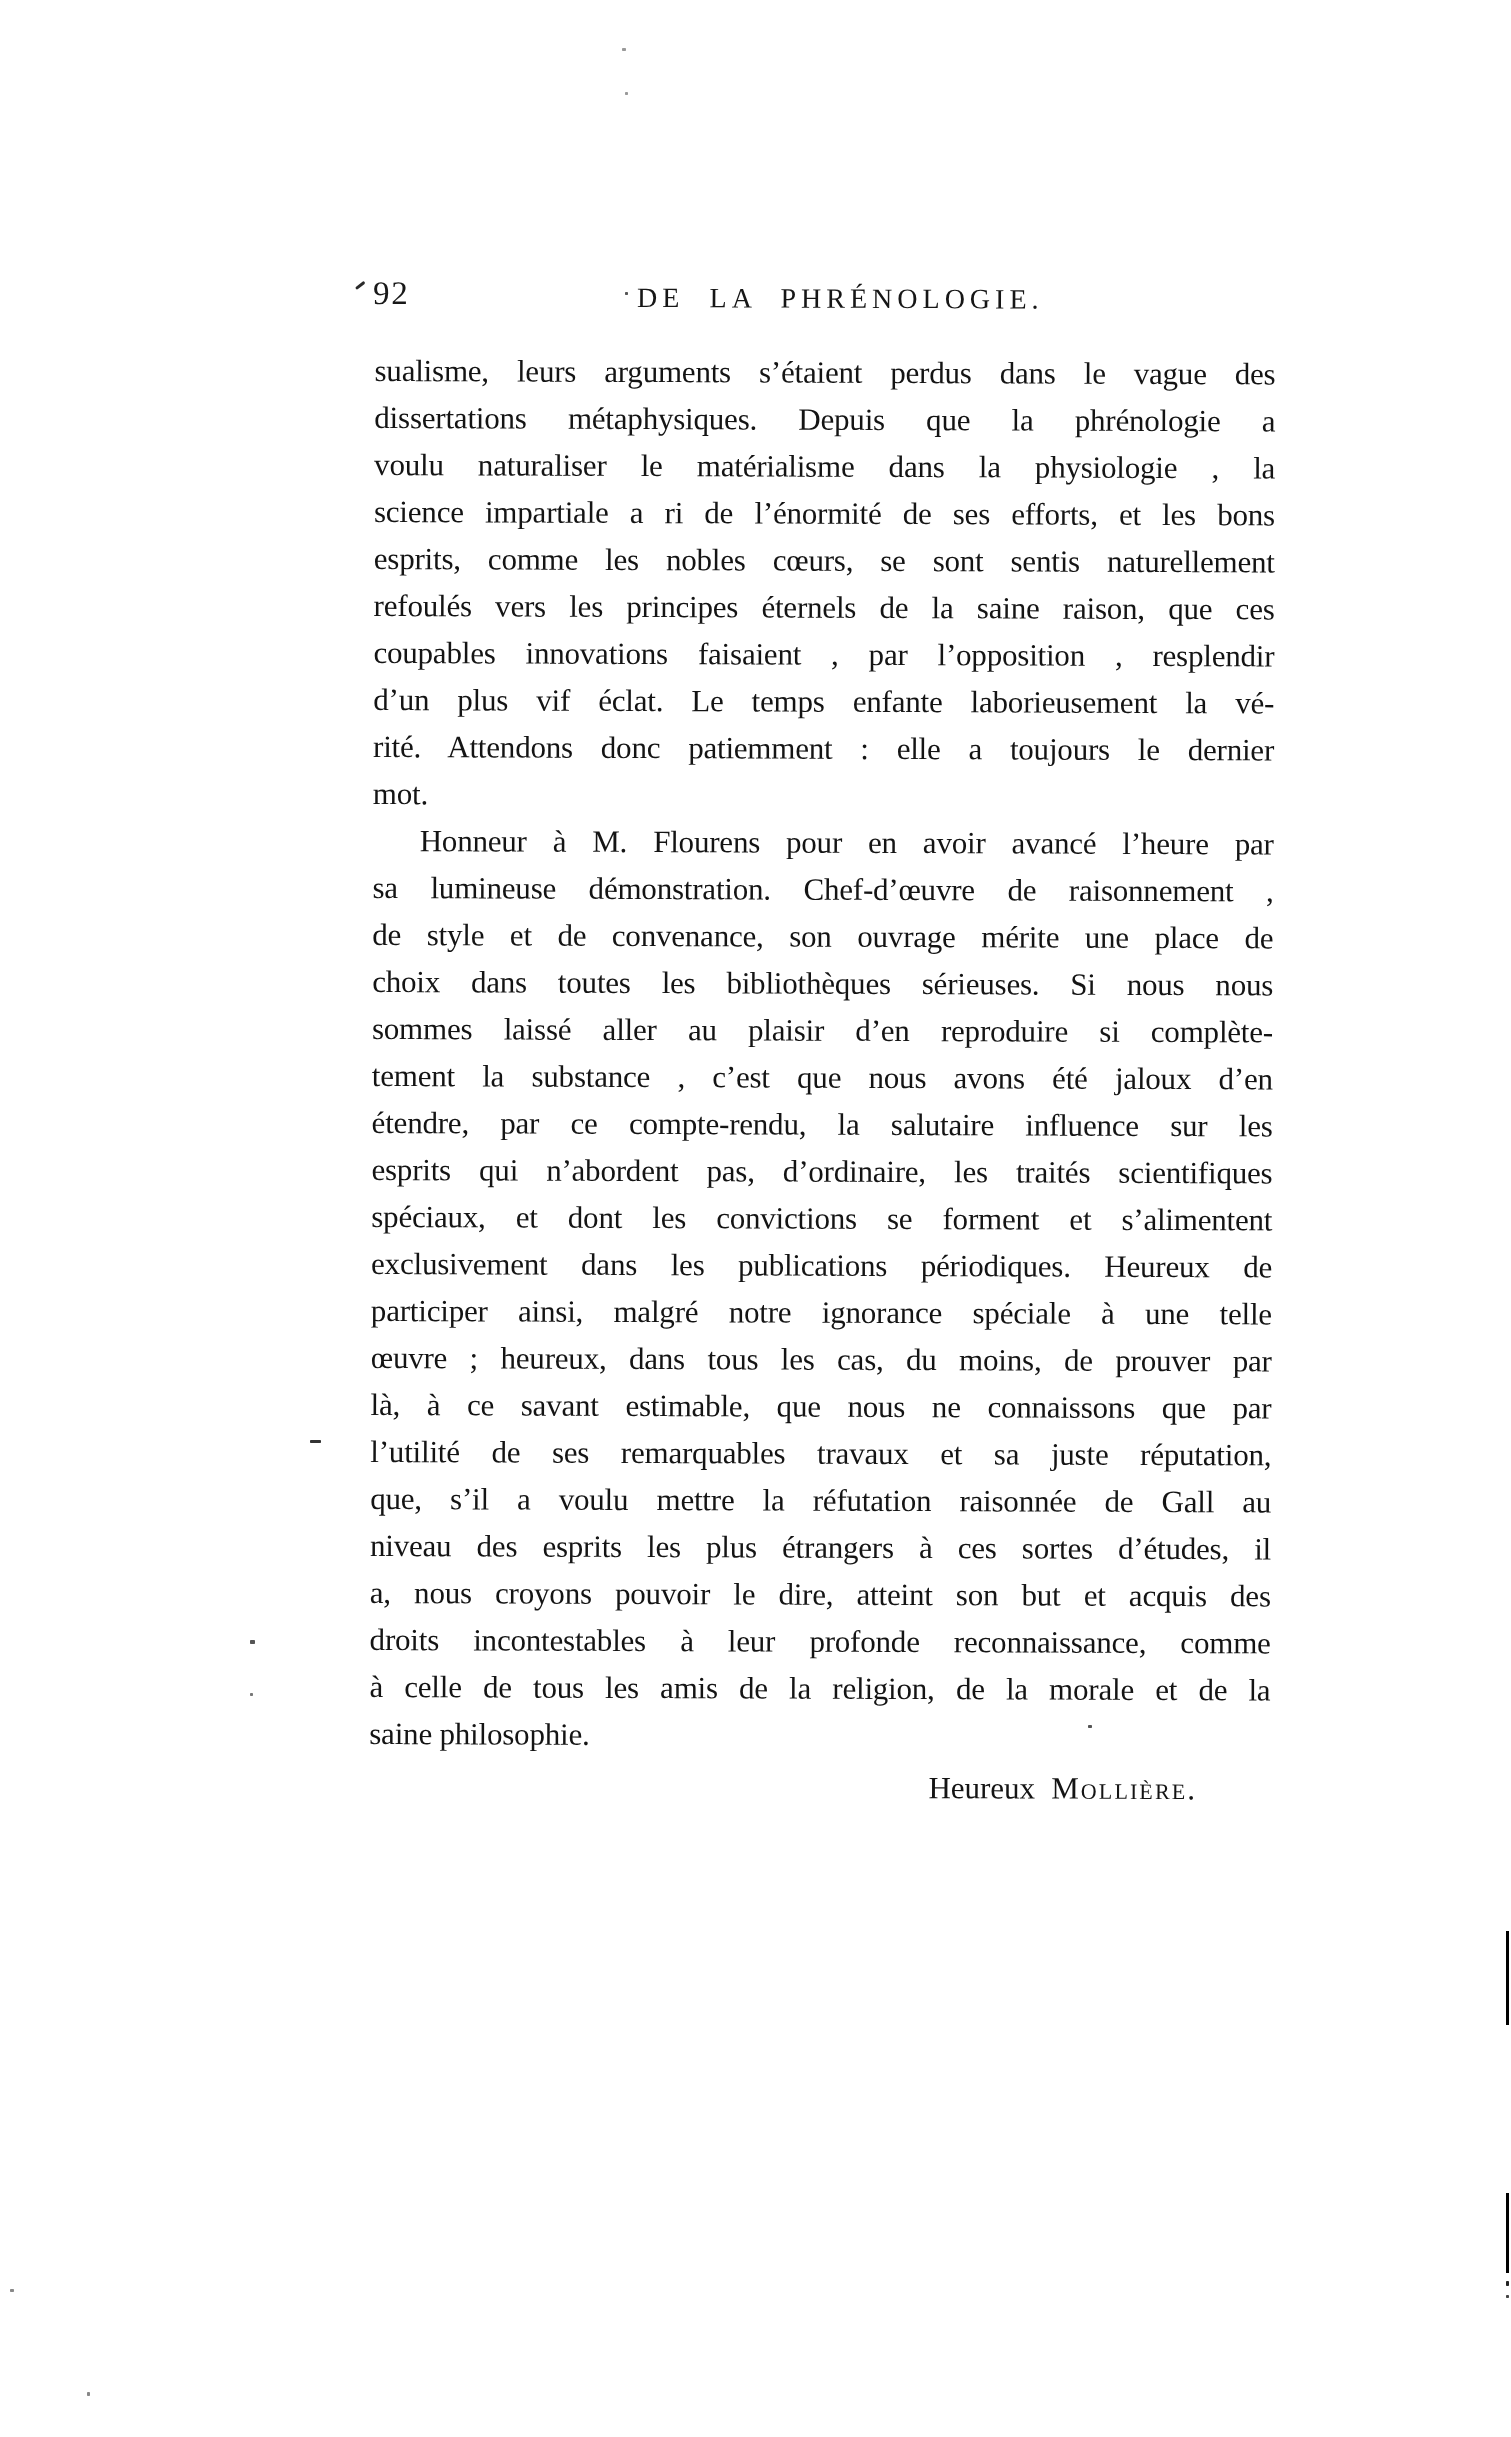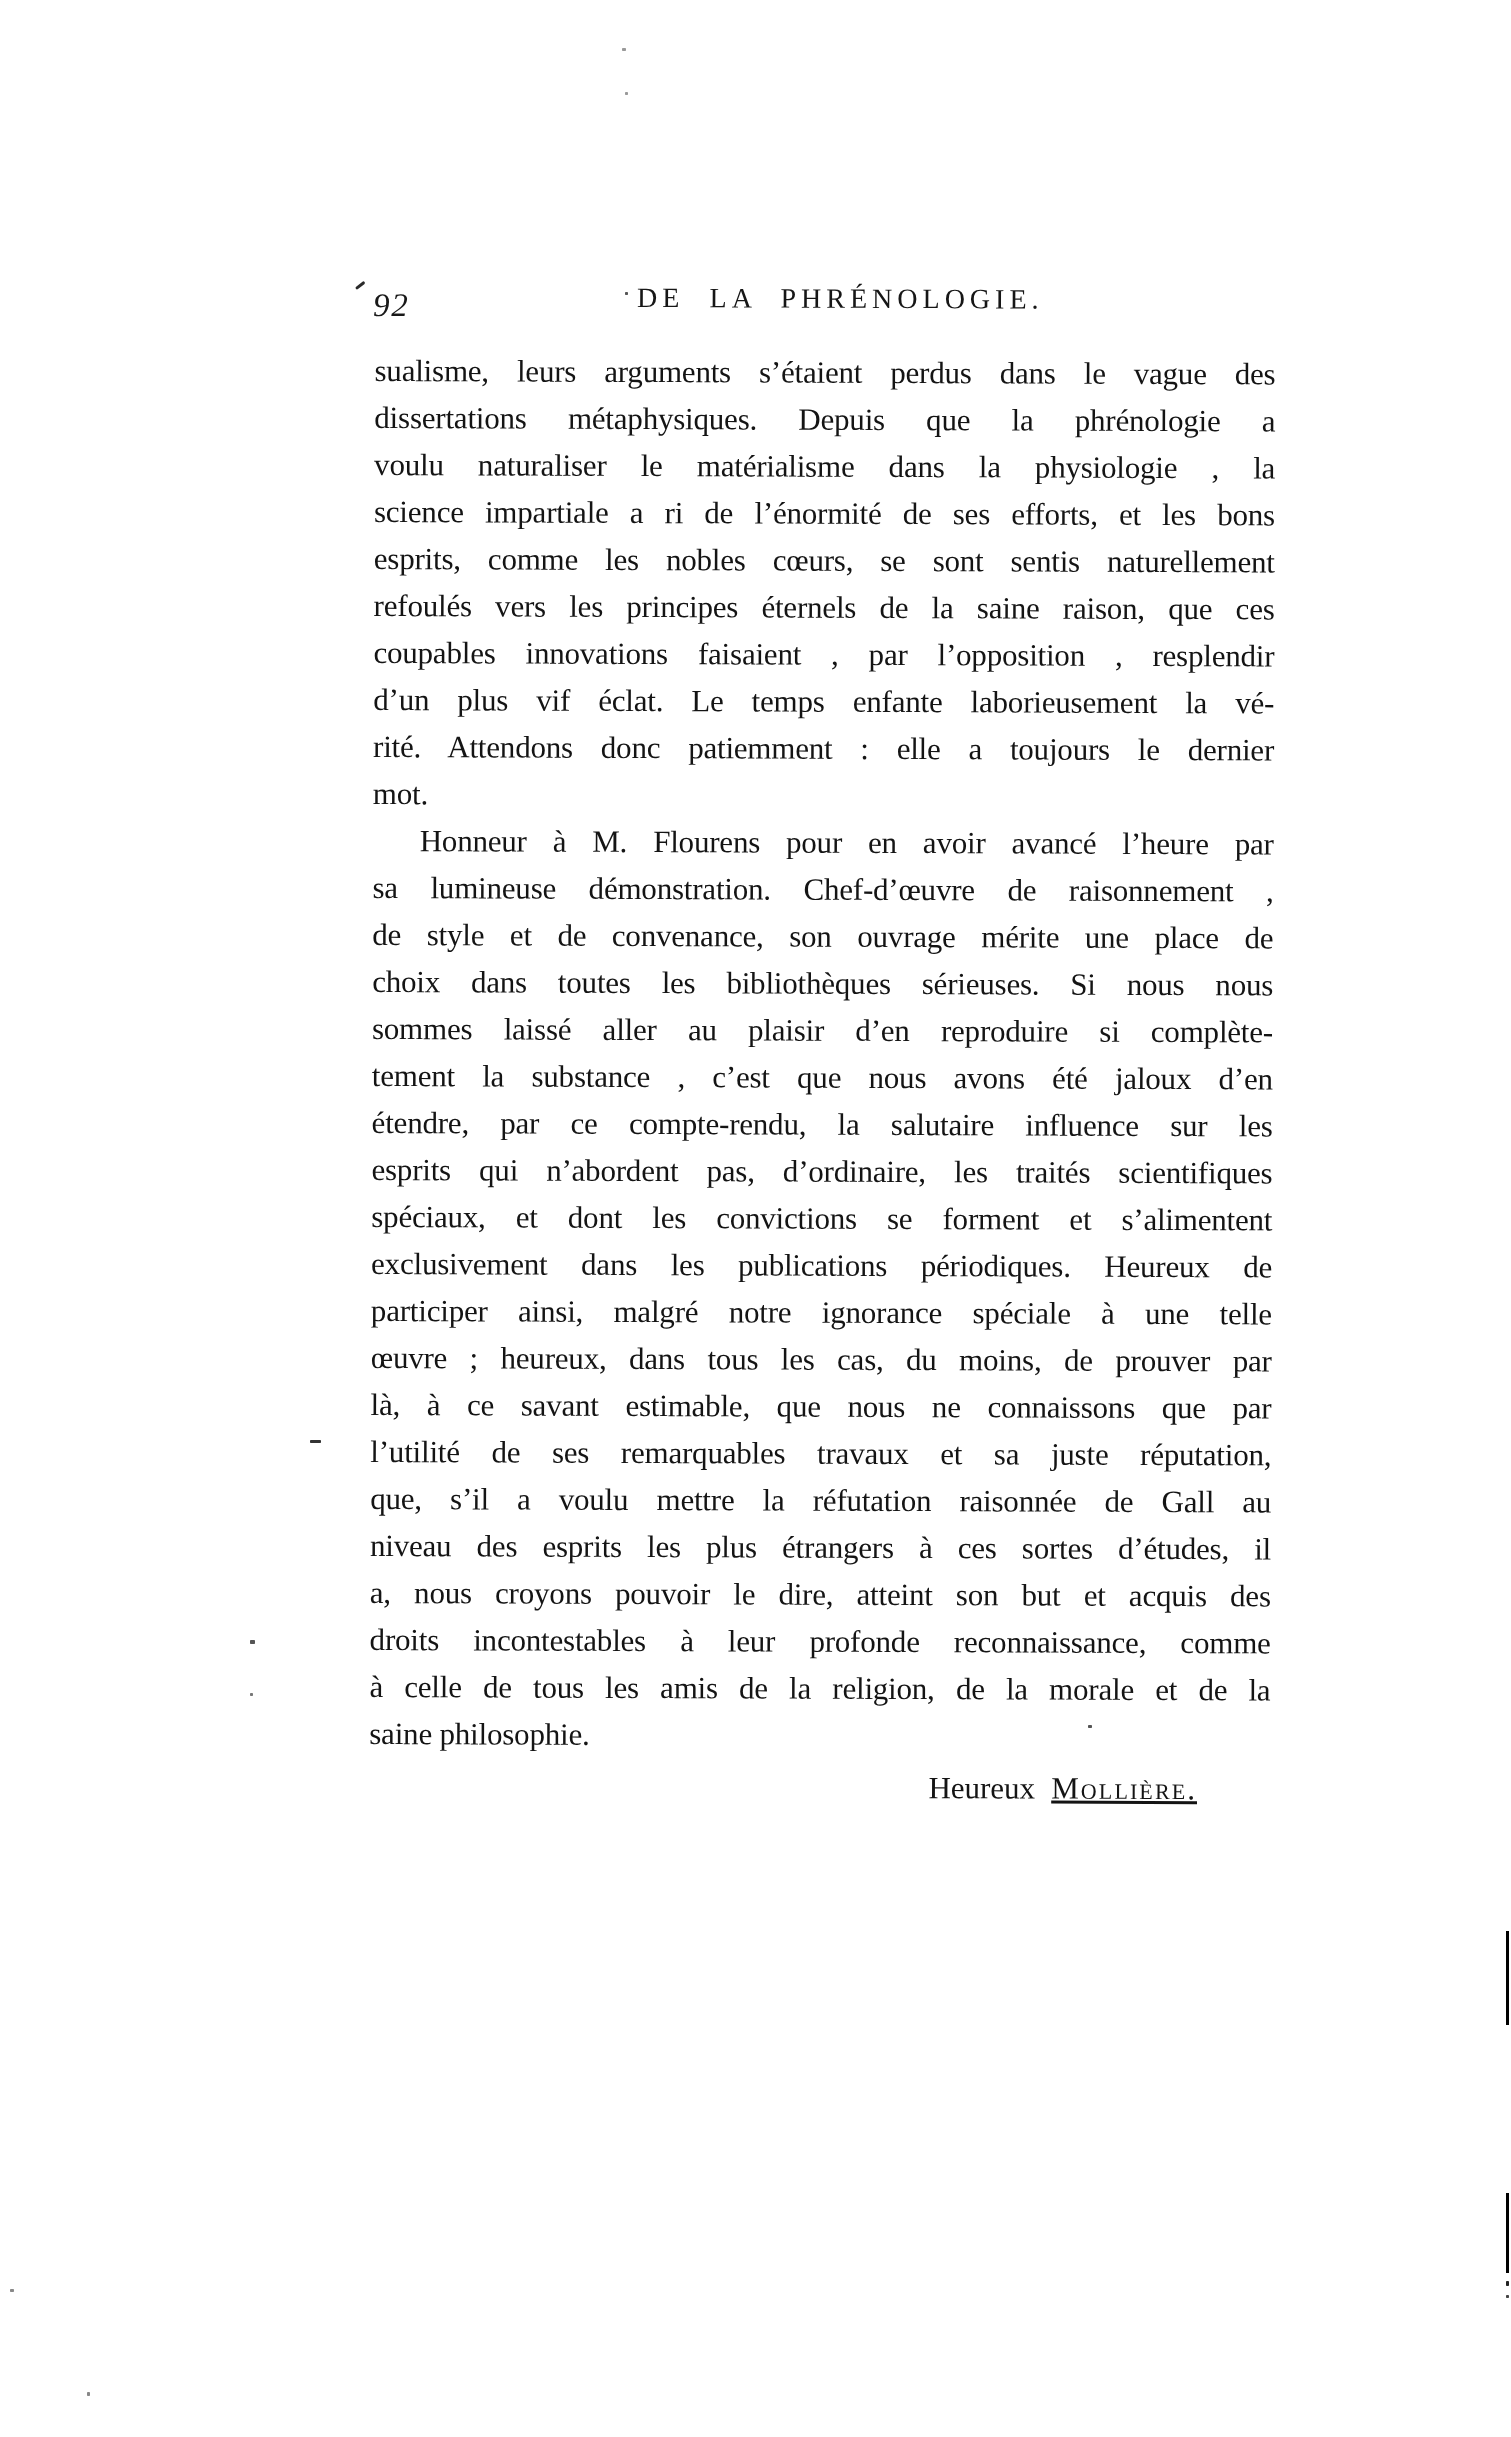--- a/index.html
+++ b/index.html
@@ -6,41 +6,41 @@
   .page{
     position:relative;width:1511px;height:2438px;background:#ffffff;overflow:hidden;
     font-family:"Liberation Serif","DejaVu Serif",serif;color:#141414;
   }
   .text-block{
     position:absolute;left:369px;top:274px;width:901px;
     transform:rotate(0.22deg);transform-origin:0 100%;
   }
   .header-row{position:relative;height:51px;margin-bottom:21.5px;}
   .page-num{
-    position:absolute;left:-1.7px;top:13px;font-size:33px;letter-spacing:1.7px;color:#181818;font-style:italic;
+    position:absolute;left:-1.7px;top:1px;font-size:33px;letter-spacing:1.7px;color:#181818;
   }
   .page-num-tick{
     position:absolute;left:-20px;top:10px;width:10.7px;height:3.3px;background:#2a2a2a;
     transform:rotate(-38deg);border-radius:1.7px;
   }
   .running-title{
     position:absolute;left:0;right:0;top:6.6px;text-align:center;padding-left:30px;
     font-size:28px;letter-spacing:5px;word-spacing:13.2px;color:#161616;
   }
   .line{
     font-size:31px;line-height:47px;height:47px;letter-spacing:-0.2px;
     text-align:justify;text-align-last:justify;color:#141414;
   }
   .line.short{text-align-last:left;}
   .line.indent{text-indent:47px;}
   .signature{
     margin-top:6.6px;text-align:right;padding-right:73px;font-size:31px;line-height:46px;
     word-spacing:8.3px;
   }
-  .signature .sc{font-variant:small-caps;letter-spacing:2.1px;text-decoration:underline;}
+  .signature .sc{font-variant:small-caps;letter-spacing:2.1px;}
   .edge-mark{position:absolute;left:1506px;width:2.5px;background:#000;}
   .speck{position:absolute;background:#555;border-radius:0.8px;}
 </style>
 </head>
 <body>
 
 <div class="page">
 
   <div class="text-block">
 

